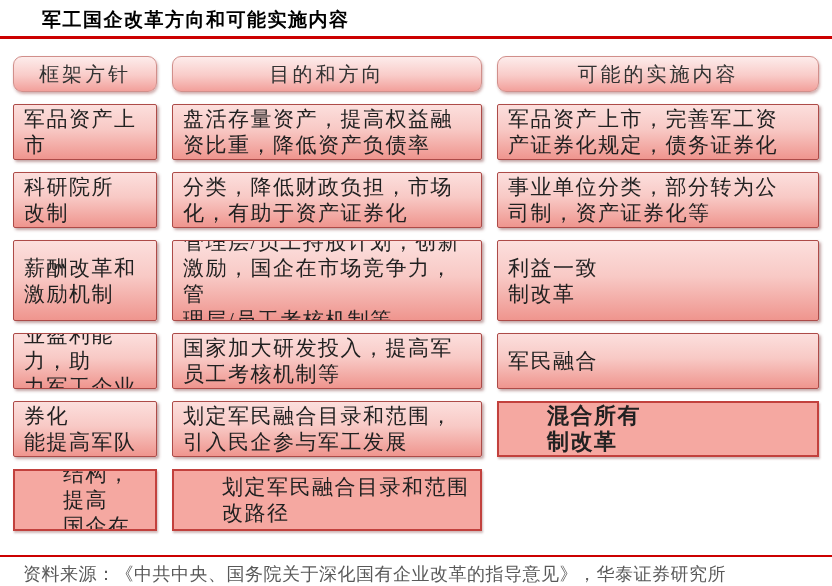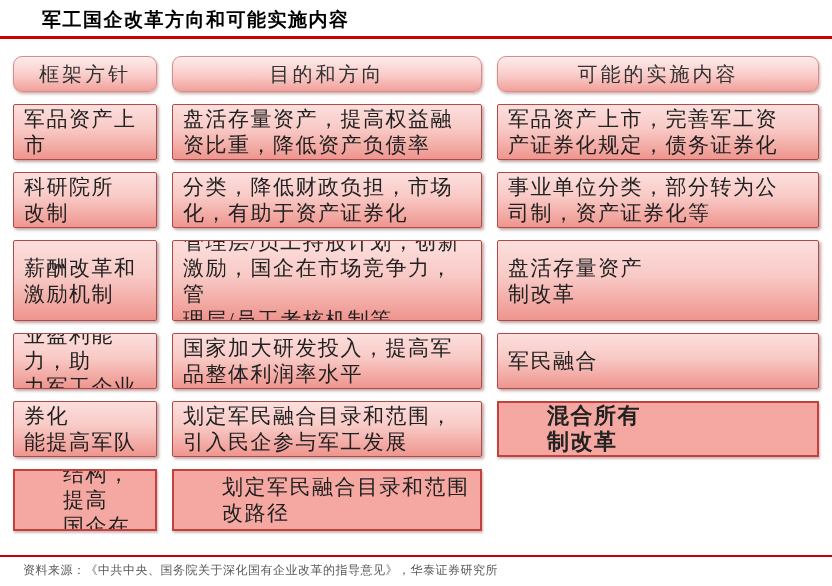--- a/index.html
+++ b/index.html
@@ -91,21 +91,21 @@
   }
   .cell.last.col1 {
     font-weight: bold;
     font-size: 22px;
   }
 
   .source {
     position: absolute;
     left: 23px;
     top: 562px;
-    font-size: 12px;
+    font-size: 18px;
     color: #595959;
     letter-spacing: 0.5px;
     white-space: nowrap;
   }
 </style>
 </head>
 <body>
 
 <div class="page">
 
@@ -130,26 +130,26 @@
 化，有助于资产证券化</div>
   <div class="cell col3">事业单位分类，部分转为公
 司制，资产证券化等</div>
 
   <div class="cell col1">薪酬改革和
 激励机制</div>
   <div class="cell col3">管理层/员工持股计划，创新
 激励，国企在市场竞争力，管
 理层/员工考核机制等</div>
 
-  <div class="cell col1">盘活存量资产
+  <div class="cell col1">利益一致
 制改革</div>
   <div class="cell col2">增强军工企业盈利能力，助
 力军工企业长远发展</div>
   <div class="cell col3">国家加大研发投入，提高军
-品整体利润率水平</div>
+员工考核机制等</div>
 
   <div class="cell col1">军民融合</div>
   <div class="cell col2">引入竞争机制，债务证券化
 能提高军队装备供给水平</div>
   <div class="cell col3">划定军民融合目录和范围，
 引入民企参与军工发展</div>
 
   <div class="cell col1 last">混合所有
 制改革</div>
   <div class="cell col2 last">规范国企治理结构，提高

